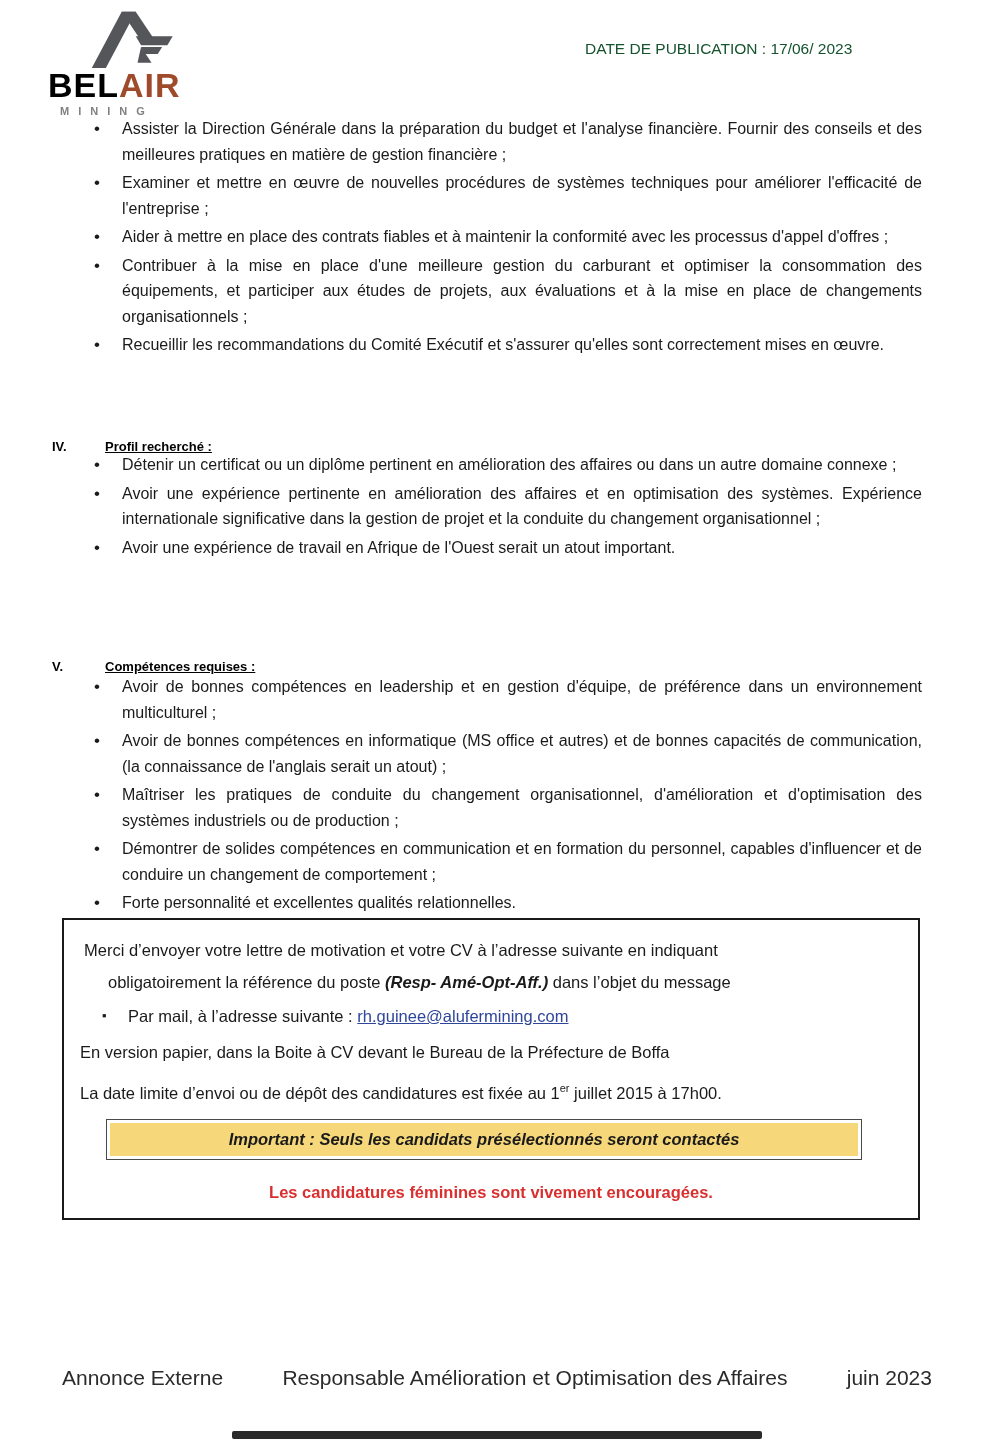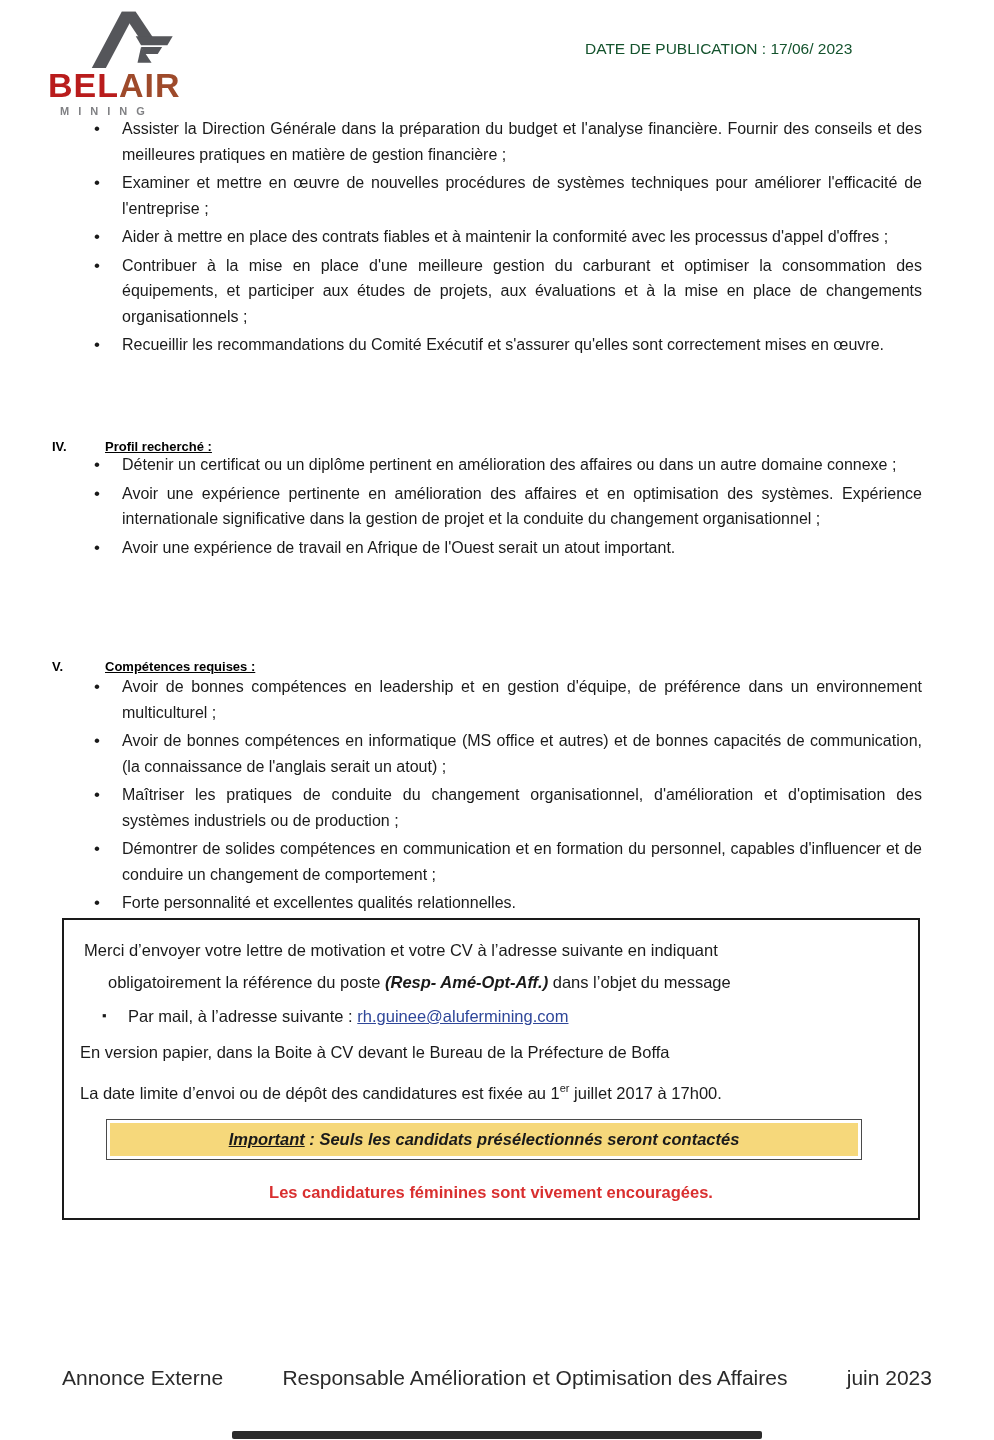--- a/index.html
+++ b/index.html
@@ -4,21 +4,21 @@
 <style>
   html,body{margin:0;padding:0;background:#fff;}
   .page{
     position:relative;width:994px;height:1440px;background:#ffffff;
     font-family:"Liberation Sans",sans-serif;color:#1a1a1a;overflow:hidden;
   }
   
   .logo{position:absolute;left:48px;top:10px;width:165px;}
   .logo-mark{display:block;margin:0 0 0 42px;}
   .logo-word{font-size:34px;font-weight:bold;letter-spacing:1px;line-height:34px;}
-  .logo-part1{color:#b91c1c;}
+  .logo-part1{color:#000000;}
   .logo-part2{color:#9e4a2b;}
   .logo-sub{font-size:11px;letter-spacing:9px;color:#808184;margin:3px 0 0 12px;font-weight:bold;}
   .pub-date{position:absolute;left:585px;top:40px;font-size:15.5px;color:#14532d;}
   
   ul.doc-list{margin:0;padding:0;list-style:none;position:absolute;left:0;width:994px;}
   ul.doc-list li{
     position:relative;padding-left:122px;padding-right:72px;margin-bottom:3px;
     font-size:16px;line-height:25.5px;text-align:justify;
   }
   ul.doc-list li::before{content:"\2022";position:absolute;left:94px;top:0;font-size:17px;}
@@ -45,21 +45,21 @@
   .paper-line{margin-top:4px;}
   .deadline-line{margin-top:4px;}
   .deadline-line sup{font-size:11px;}
   .important-outer{
     margin:10px 40px 0 26px;border:1.5px solid #4a4a4a;padding:3px;background:#fff;
   }
   .important-inner{
     background:#f6d87b;text-align:center;font-weight:bold;font-style:italic;
     font-size:16.5px;line-height:27px;padding:3px 0;
   }
-  .important-label{text-decoration:underline;text-align:center;}
+  .important-label{text-align:center;}
   .female-note{
     margin-top:16px;text-align:center;color:#d92f2f;font-weight:bold;font-size:16.5px;
   }
   
   .footer{
     position:absolute;left:62px;top:1366px;width:870px;display:flex;
     justify-content:space-between;align-items:center;font-size:21px;color:#2a2a2a;
   }
   .home-bar{
     position:absolute;left:232px;bottom:1px;width:530px;height:8px;
@@ -117,21 +117,21 @@
   <div class="app-box">
     <div class="box-line1">Merci d’envoyer votre lettre de motivation et votre CV à l’adresse suivante en indiquant</div>
     <div class="box-line2">
       <span>obligatoirement la référence du poste </span><span class="job-ref">(Resp- Amé-Opt-Aff.)</span><span>  dans l’objet du message</span>
     </div>
     <div class="mail-line">
       <span>Par mail, à l’adresse suivante : </span><a class="email-link">rh.guinee@alufermining.com</a>
     </div>
     <div class="paper-line">En version papier, dans la Boite à CV devant le Bureau de la Préfecture de Boffa</div>
     <div class="deadline-line">
-      <span>La date limite d’envoi ou de dépôt des candidatures est fixée au 1</span><sup>er</sup><span> juillet 2017 à 17h00.</span>
+      <span>La date limite d’envoi ou de dépôt des candidatures est fixée au 1</span><sup>er</sup><span> juillet 2015 à 17h00.</span>
     </div>
     <div class="important-outer">
       <div class="important-inner">
         <span class="important-label">Important</span><span> : Seuls les candidats présélectionnés seront contactés</span>
       </div>
     </div>
     <div class="female-note">Les candidatures féminines sont vivement encouragées.</div>
   </div>
 
   <div class="footer">

